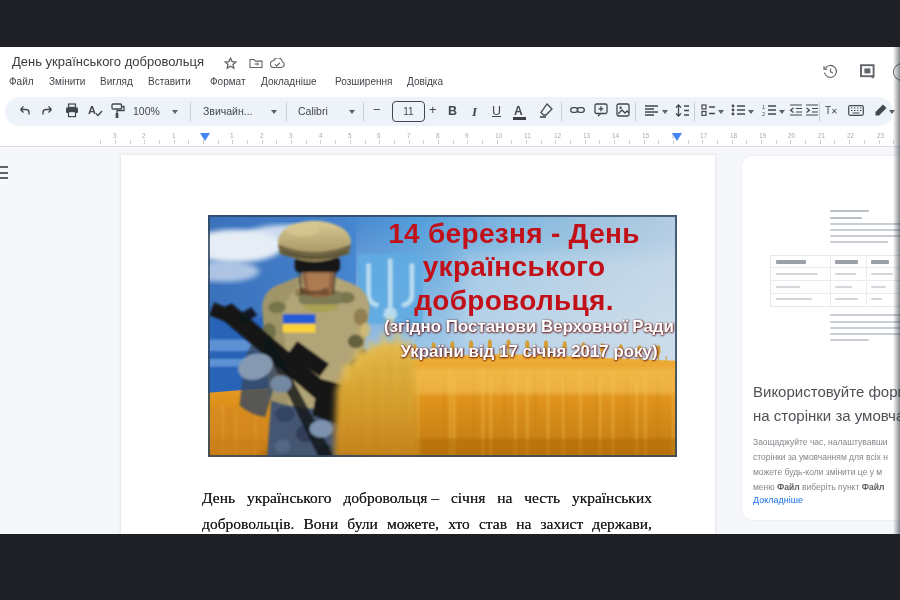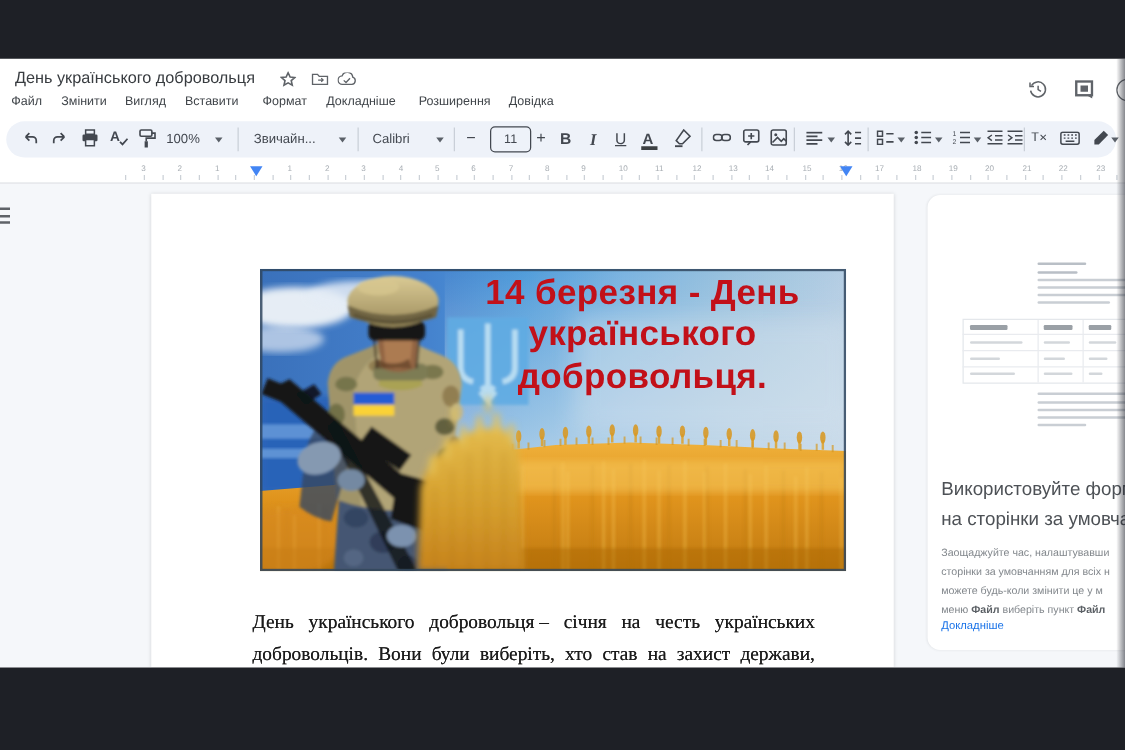--- a/index.html
+++ b/index.html
@@ -445,35 +445,36 @@
                 <ellipse cx="178" cy="130" rx="3" ry="10"></ellipse>
             <ellipse cx="192" cy="128" rx="3" ry="10"></ellipse>
                 <ellipse cx="204" cy="136" rx="3" ry="9"></ellipse>
             <ellipse cx="158" cy="120" rx="2.2" ry="8"></ellipse>
                 <ellipse cx="185" cy="112" rx="2.2" ry="8"></ellipse>
           </g>
         </g>
         <rect x="1" y="1" width="474" height="247" fill="none" stroke="#33475c" stroke-width="2" opacity="0.85"></rect>
       </svg>
       <div id="redtxt">14 березня - День<br>українського<br>добровольця.</div>
+      <div id="whitetxt">(згідно Постанови Верховної Ради<br>України від 17 січня 2017 року)</div>
       </div>
       <div class="pline" style="top:334px">
           <span>День</span>
           <span>українського</span>
           <span>добровольця&nbsp;–</span>
           <span>січня</span>
           <span>на</span>
           <span>честь</span>
           <span>українських</span>
         </div>
       <div class="pline" style="top:360px">
           <span>добровольців.</span>
           <span>Вони</span>
           <span>були</span>
-          <span>виберіть,</span>
+          <span>можете,</span>
           <span>хто</span>
           <span>став</span>
           <span>на</span>
           <span>захист</span>
           <span>держави,</span>
         </div>
     </div>
     <div id="scard"></div>
     <div class="iline" style="left:830px;top:63px;width:39px;background:#b9bfc6"></div>
     <div class="iline" style="left:830px;top:69.5px;width:32px;background:#b9bfc6"></div>

